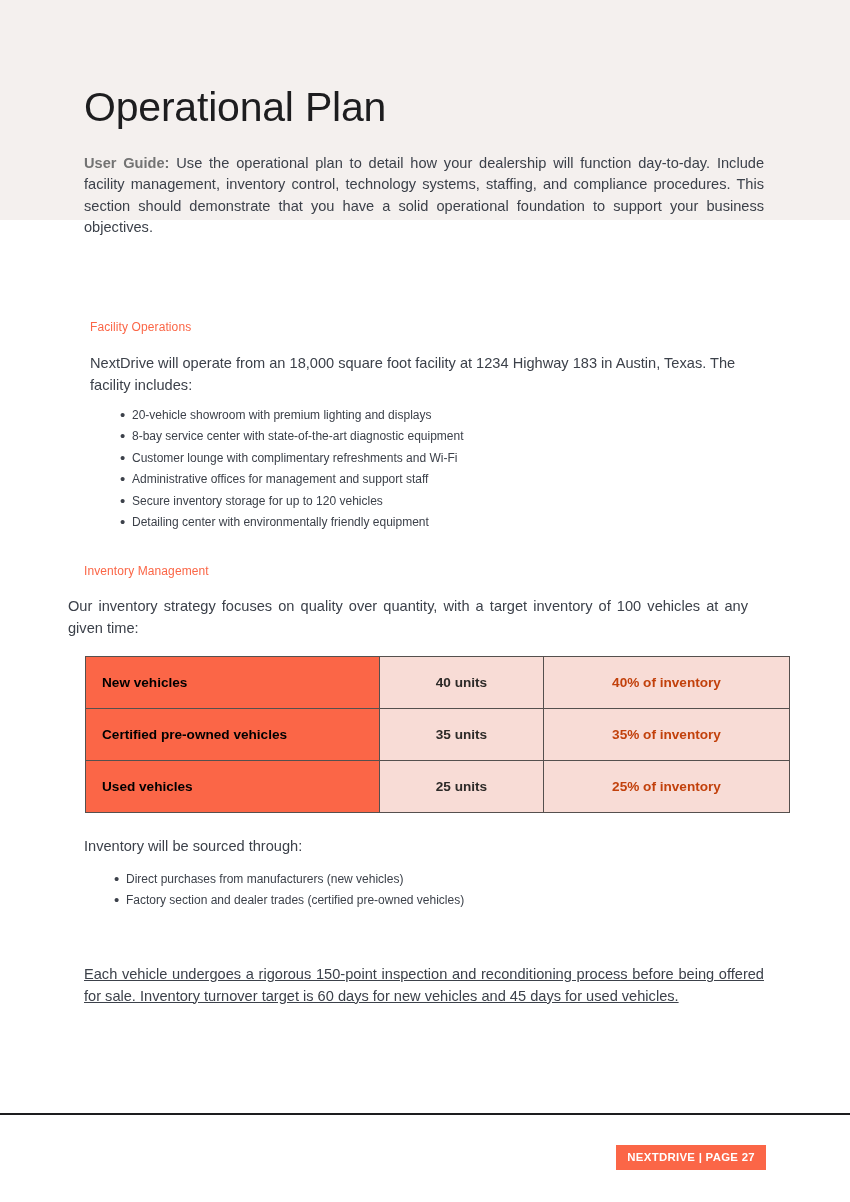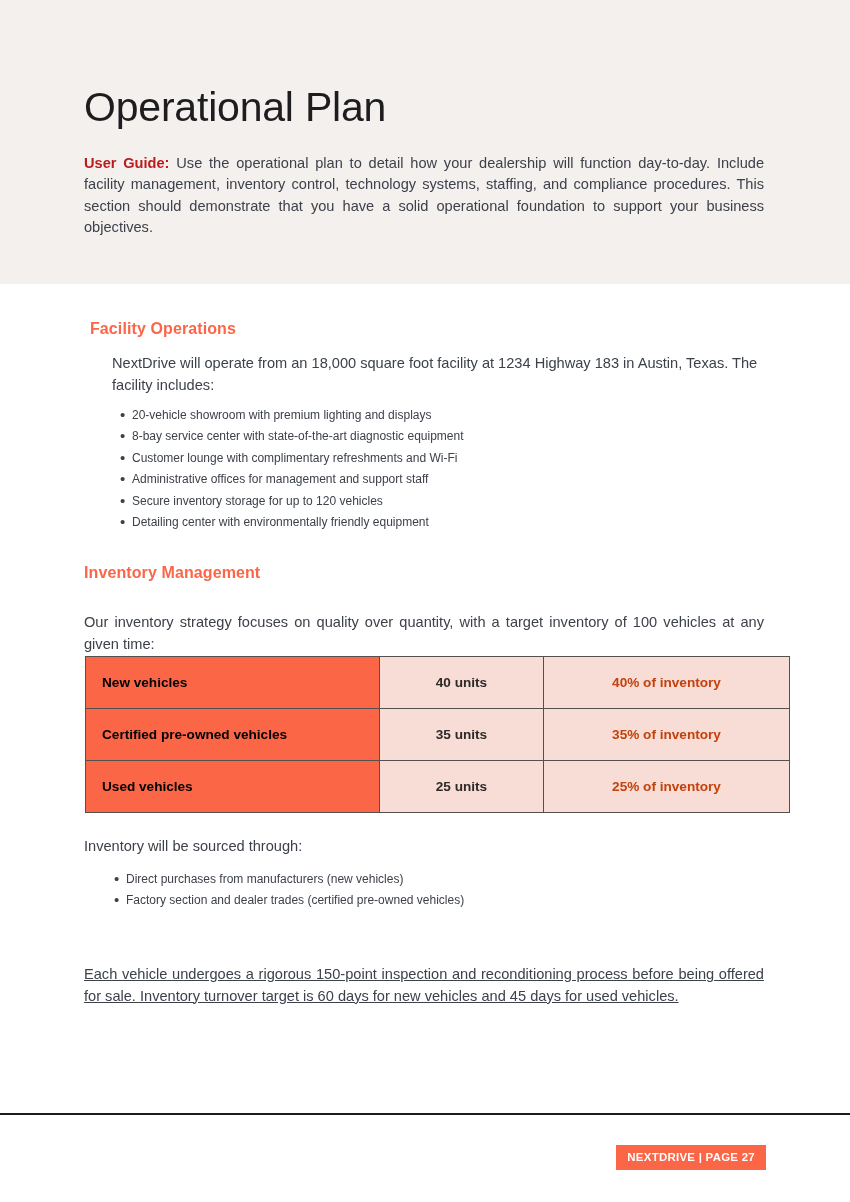--- a/index.html
+++ b/index.html
@@ -22,21 +22,21 @@
     height: 1202px;
     background: #ffffff;
   }
 
   
   .header-band {
     position: absolute;
     left: 0;
     top: 0;
     width: 850px;
-    height: 284px;
+    height: 220px;
     background: #f4f0ee;
   }
   .page-title {
     position: absolute;
     left: 84px;
     top: 84px;
     font-size: 41px;
     font-weight: 300;
     letter-spacing: -0.2px;
     color: #1d1d1f;
@@ -48,35 +48,35 @@
     left: 84px;
     top: 153px;
     width: 680px;
     font-size: 14.6px;
     line-height: 21.3px;
     text-align: justify;
     color: #3c414a;
   }
   .user-guide .lead {
     font-weight: bold;
-    color: #b91c1c;
+    color: #737373;
   }
 
   
   .content {
     position: absolute;
     left: 0;
     top: 284px;
     width: 850px;
   }
 
   .section-heading {
     color: #fb6647;
-    font-size: 16px;
-    font-weight: bold;
+    font-size: 12px;
+    font-weight: normal;
     letter-spacing: 0.1px;
   }
   .heading-facility {
     position: absolute;
     left: 90px;
     top: 36px;
   }
   .heading-inventory {
     position: absolute;
     left: 84px;
@@ -86,28 +86,26 @@
   .para {
     position: absolute;
     font-size: 14.6px;
     line-height: 21.5px;
     color: #3c414a;
   }
   .para-facility {
     left: 90px;
     top: 69px;
     width: 680px;
-    margin-left: 22px;
   }
   .para-inventory {
-    left: 84px;
+    left: 68px;
     top: 312px;
     width: 680px;
     text-align: justify;
-    margin-top: 16px;
   }
   .para-sourced {
     left: 84px;
     top: 552px;
     width: 680px;
   }
   .para-closing {
     left: 84px;
     top: 680px;
     width: 680px;

